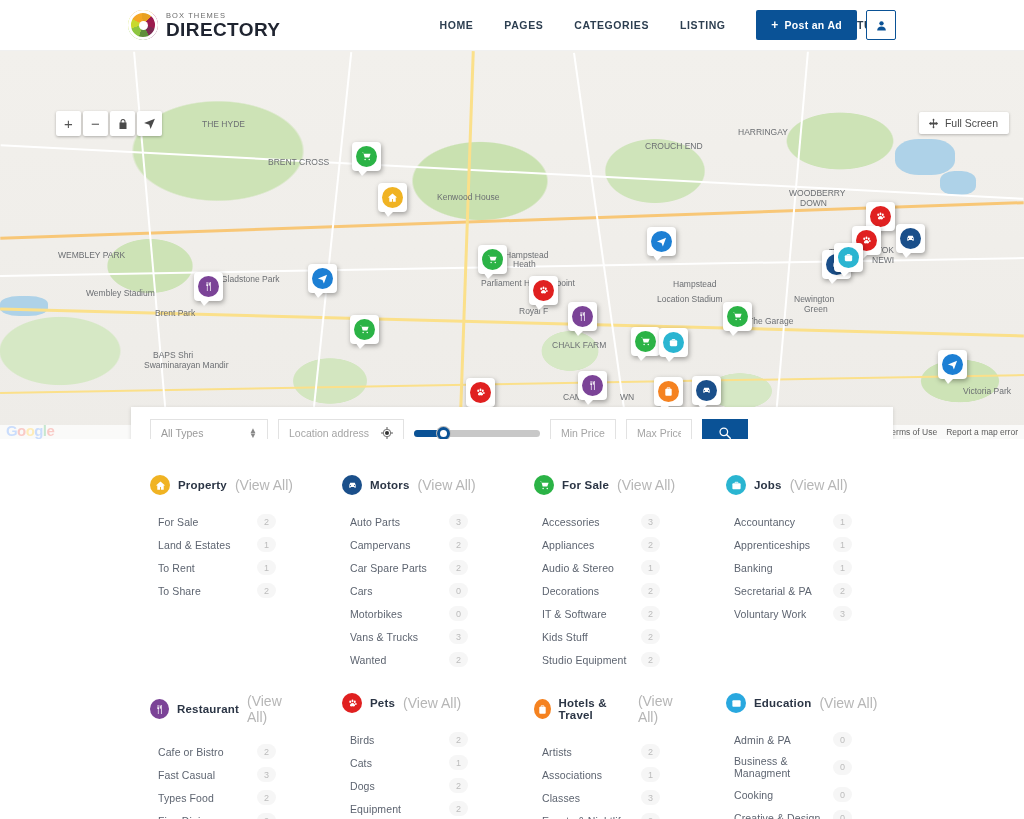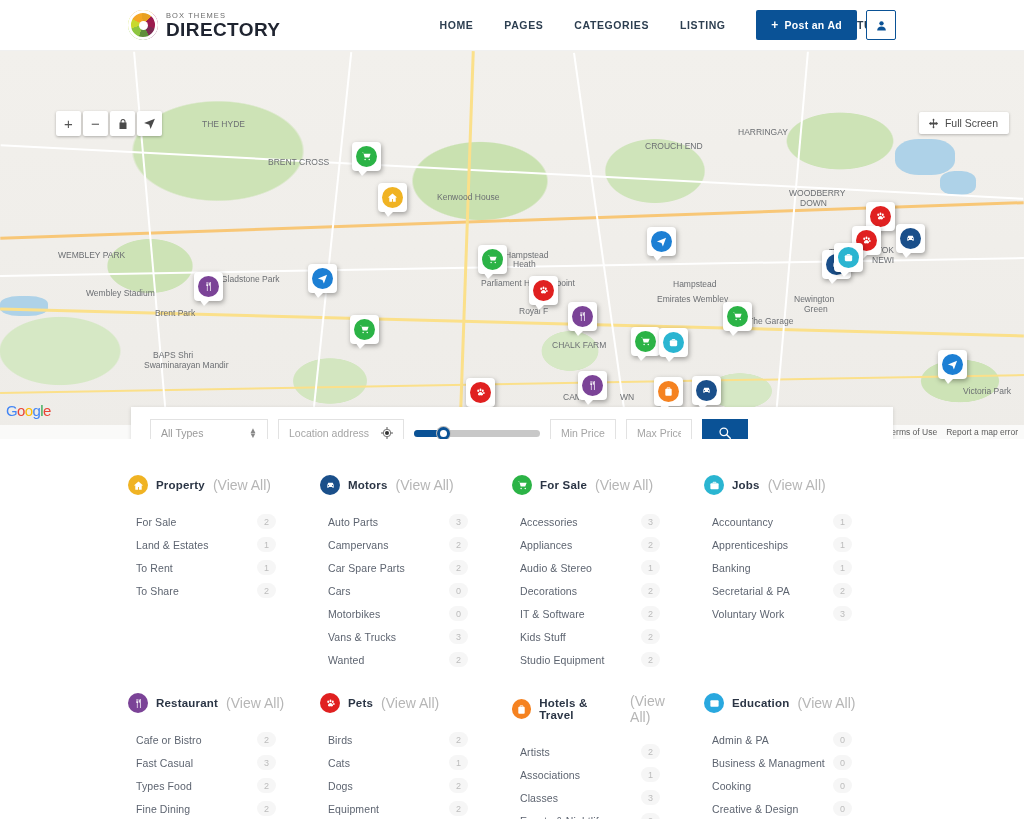--- a/index.html
+++ b/index.html
@@ -185,31 +185,31 @@
     cursor: pointer; display: flex; align-items: center; justify-content: center;
   }
 
   .map-footer {
     position: absolute; bottom: 0; left: 0; right: 0; height: 14px;
     display: flex; align-items: center; justify-content: flex-end;
     font-size: 8.5px; color: #5b5b5b; padding-right: 6px; gap: 9px;
     background: rgba(255,255,255,.72); z-index: 8;
   }
   .gmaps-logo {
-    position: absolute; left: 6px; bottom: 20px; z-index: 8;
-    font-size: 15px; font-weight: normal; letter-spacing: -0.6px;
+    position: absolute; left: 6px; bottom: 0; z-index: 8;
+    font-size: 15px; font-weight: bold; letter-spacing: -0.6px;
   }
 
   
   .cats {
     padding: 36px 128px 0 128px;
     display: grid; grid-template-columns: repeat(4, 1fr);
     column-gap: 0px; row-gap: 22px;
   }
-  .cat { padding-right: 18px; }
+  .cat { padding-right: 18px; margin-left: 22px; }
   .cat-head { display: flex; align-items: center; gap: 8px; margin-bottom: 15px; }
   .cat-icon {
     width: 20px; height: 20px; border-radius: 50%;
     display: flex; align-items: center; justify-content: center;
   }
   .cat-icon svg { width: 11px; height: 11px; fill: #fff; }
   .cat-title { font-size: 11.5px; font-weight: bold; color: #2b3545; letter-spacing: .2px; }
   .cat-viewall { font-size: 14px; color: #b6b6b6; cursor: pointer; }
   .cat-row {
     display: flex; justify-content: space-between; align-items: center;
@@ -282,21 +282,21 @@
       <div style="position: absolute; left: 268px; top: 106px; font-size: 8.5px; color: rgb(108, 111, 115); white-space: nowrap; font-family: &quot;Liberation Sans&quot;, sans-serif;">BRENT CROSS</div>
       <div style="position: absolute; left: 437px; top: 141px; font-size: 8.5px; color: rgb(108, 111, 115); white-space: nowrap; font-family: &quot;Liberation Sans&quot;, sans-serif;">Kenwood House</div>
       <div style="position: absolute; left: 645px; top: 90px; font-size: 8.5px; color: rgb(108, 111, 115); white-space: nowrap; font-family: &quot;Liberation Sans&quot;, sans-serif;">CROUCH END</div>
       <div style="position: absolute; left: 738px; top: 76px; font-size: 8.5px; color: rgb(108, 111, 115); white-space: nowrap; font-family: &quot;Liberation Sans&quot;, sans-serif;">HARRINGAY</div>
       <div style="position: absolute; left: 789px; top: 137px; font-size: 8.5px; color: rgb(108, 111, 115); white-space: nowrap; font-family: &quot;Liberation Sans&quot;, sans-serif;">WOODBERRY</div>
       <div style="position: absolute; left: 800px; top: 147px; font-size: 8.5px; color: rgb(108, 111, 115); white-space: nowrap; font-family: &quot;Liberation Sans&quot;, sans-serif;">DOWN</div>
       <div style="position: absolute; left: 505px; top: 199px; font-size: 8.5px; color: rgb(108, 111, 115); white-space: nowrap; font-family: &quot;Liberation Sans&quot;, sans-serif;">Hampstead</div>
       <div style="position: absolute; left: 513px; top: 208px; font-size: 8.5px; color: rgb(108, 111, 115); white-space: nowrap; font-family: &quot;Liberation Sans&quot;, sans-serif;">Heath</div>
       <div style="position: absolute; left: 481px; top: 227px; font-size: 8.5px; color: rgb(108, 111, 115); white-space: nowrap; font-family: &quot;Liberation Sans&quot;, sans-serif;">Parliament Hill Viewpoint</div>
       <div style="position: absolute; left: 673px; top: 228px; font-size: 8.5px; color: rgb(108, 111, 115); white-space: nowrap; font-family: &quot;Liberation Sans&quot;, sans-serif;">Hampstead</div>
-      <div style="position: absolute; left: 657px; top: 243px; font-size: 8.5px; color: rgb(108, 111, 115); white-space: nowrap; font-family: &quot;Liberation Sans&quot;, sans-serif;">Emirates Wembley</div>
+      <div style="position: absolute; left: 657px; top: 243px; font-size: 8.5px; color: rgb(108, 111, 115); white-space: nowrap; font-family: &quot;Liberation Sans&quot;, sans-serif;">Location Stadium</div>
       <div style="position: absolute; left: 794px; top: 243px; font-size: 8.5px; color: rgb(108, 111, 115); white-space: nowrap; font-family: &quot;Liberation Sans&quot;, sans-serif;">Newington</div>
       <div style="position: absolute; left: 804px; top: 253px; font-size: 8.5px; color: rgb(108, 111, 115); white-space: nowrap; font-family: &quot;Liberation Sans&quot;, sans-serif;">Green</div>
       <div style="position: absolute; left: 58px; top: 199px; font-size: 8.5px; color: rgb(108, 111, 115); white-space: nowrap; font-family: &quot;Liberation Sans&quot;, sans-serif;">WEMBLEY PARK</div>
       <div style="position: absolute; left: 86px; top: 237px; font-size: 8.5px; color: rgb(108, 111, 115); white-space: nowrap; font-family: &quot;Liberation Sans&quot;, sans-serif;">Wembley Stadium</div>
       <div style="position: absolute; left: 221px; top: 223px; font-size: 8.5px; color: rgb(108, 111, 115); white-space: nowrap; font-family: &quot;Liberation Sans&quot;, sans-serif;">Gladstone Park</div>
       <div style="position: absolute; left: 155px; top: 257px; font-size: 8.5px; color: rgb(108, 111, 115); white-space: nowrap; font-family: &quot;Liberation Sans&quot;, sans-serif;">Brent Park</div>
       <div style="position: absolute; left: 153px; top: 299px; font-size: 8.5px; color: rgb(108, 111, 115); white-space: nowrap; font-family: &quot;Liberation Sans&quot;, sans-serif;">BAPS Shri</div>
       <div style="position: absolute; left: 144px; top: 309px; font-size: 8.5px; color: rgb(108, 111, 115); white-space: nowrap; font-family: &quot;Liberation Sans&quot;, sans-serif;">Swaminarayan Mandir</div>
       <div style="position: absolute; left: 519px; top: 255px; font-size: 8.5px; color: rgb(108, 111, 115); white-space: nowrap; font-family: &quot;Liberation Sans&quot;, sans-serif;">Royal F</div>
       <div style="position: absolute; left: 748px; top: 265px; font-size: 8.5px; color: rgb(108, 111, 115); white-space: nowrap; font-family: &quot;Liberation Sans&quot;, sans-serif;">The Garage</div>

